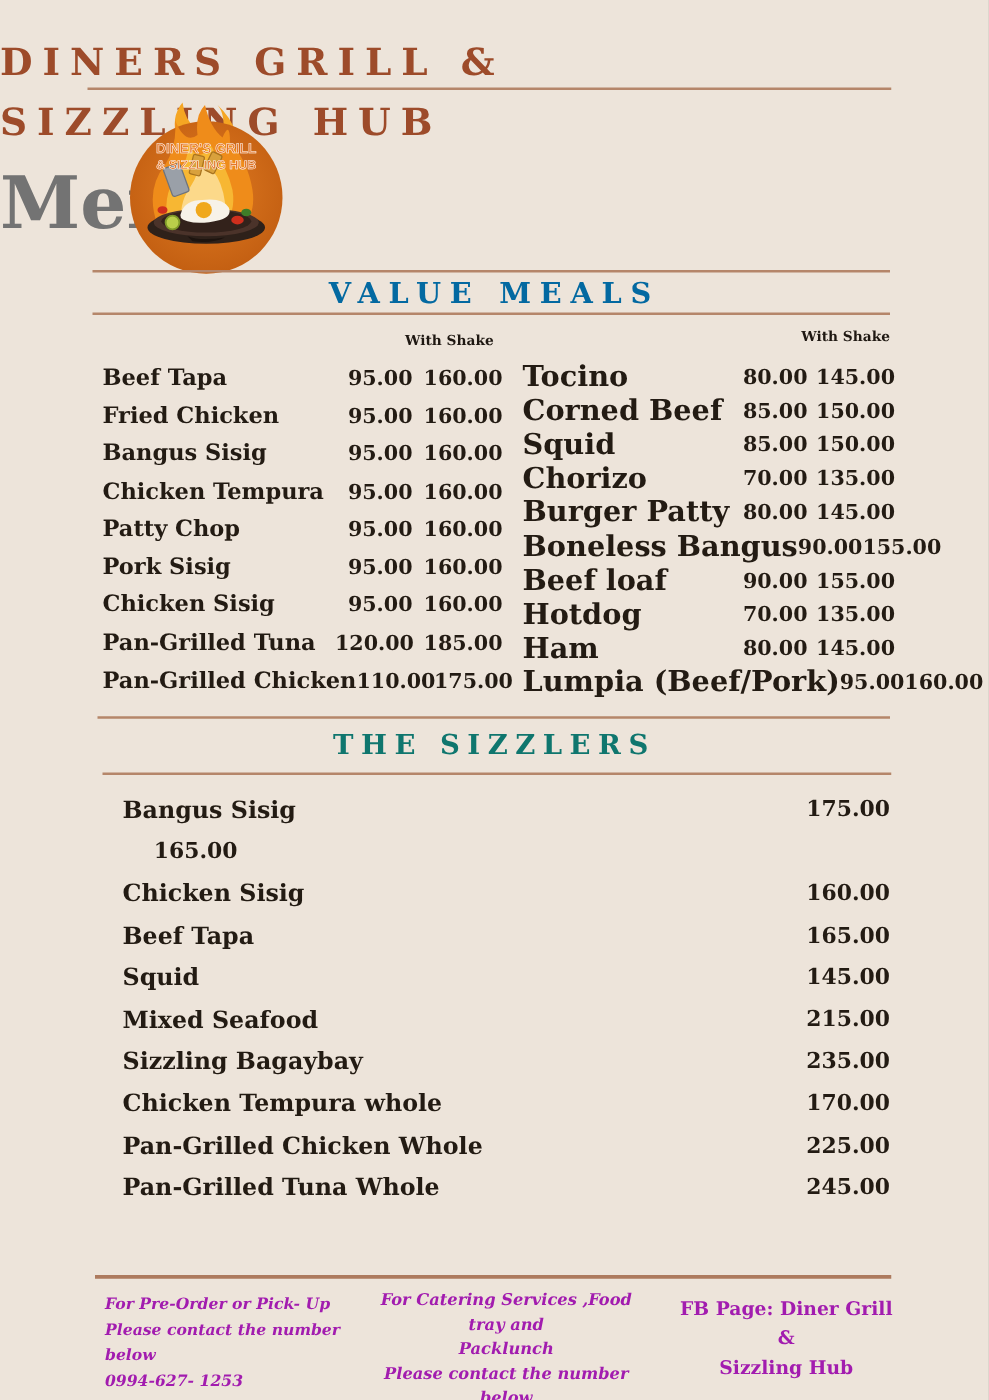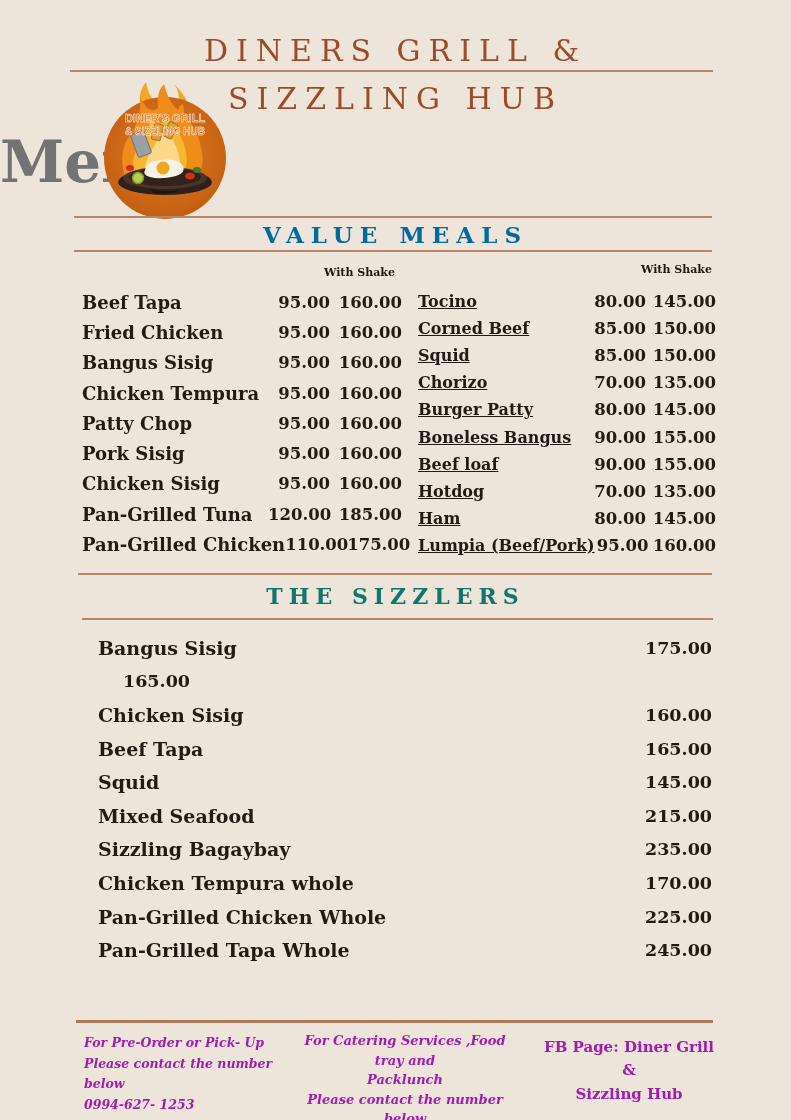--- a/index.html
+++ b/index.html
@@ -5,22 +5,22 @@
   html,body { margin:0; padding:0; background:#c9c2ba; }
   .page {
     position:relative; width:791px; height:1120px; margin:0 auto;
     background:#ede4da; overflow:hidden;
     font-family:"DejaVu Serif","Liberation Serif",serif;
     color:#231b13;
   }
   .hline { position:absolute; height:2px; background:#b5866a; }
   .hline.thick { height:3px; background:#ad7a5e; }
 
-  .brand { position:absolute; left:0; width:100%; text-align:center;
-    font-size:30px; letter-spacing:8px; font-weight:400; color:#9d4b2a; }
+  .brand { position:absolute; left:0; width:100%; 
+    font-size:30px; letter-spacing:8px; font-weight:700; color:#9d4b2a; }
   .brand1 { top:33px; }
   .brand2 { top:81px; }
   .menu-title { position:absolute; top:128px; left:0; width:100%; text-align:left;
     font-size:58px; font-weight:700; color:#737373; }
 
   .logo { position:absolute; left:90px; top:80px; width:150px; height:140px; }
   .logo svg { width:100%; height:100%; font-family:"Liberation Sans",sans-serif; }
 
   .section-h { position:absolute; left:0; width:100%; text-align:center; font-weight:700; }
   .vm-h { top:221px; font-size:23px; letter-spacing:7px; color:#0369a1; }
@@ -30,21 +30,21 @@
   .ws-left { left:324px; top:266px; }
   .ws-right { left:641px; top:263px; }
 
   .vm-col { position:absolute; display:flex; flex-direction:column; }
   .vm-left { left:82px; top:287px; width:320px; }
   .vm-right { left:418px; top:288px; width:298px; }
   .vm-row { display:flex; align-items:center; }
   .vm-left .vm-row { height:30.3px; }
   .vm-right .vm-row { height:27.1px; }
   .vm-name { flex:1; font-size:18px; font-weight:700; white-space:nowrap; }
-  .vm-right .vm-name { font-size:16px;text-decoration:underline; }
+  .vm-right .vm-name { font-size:23px; }
   .vm-p1 { width:62px; text-align:right; font-size:16.5px; font-weight:700; }
   .vm-p2 { width:72px; text-align:right; font-size:16.5px; font-weight:700; }
   .vm-right .vm-p1 { width:56px; }
   .vm-right .vm-p2 { width:70px; }
 
   .sz-list { position:absolute; left:98px; top:631px; width:614px; display:flex; flex-direction:column; }
   .sz-row { height:33.6px; display:flex; align-items:center; }
   .sz-name { flex:1; font-size:19px; font-weight:700; white-space:nowrap; }
   .sz-price { width:92px; text-align:right; font-size:17.5px; font-weight:700; }
 
@@ -241,21 +241,21 @@
       </div>
     <div class="sz-row">
         <span class="sz-name">Chicken Tempura whole</span>
         <span class="sz-price">170.00</span>
       </div>
     <div class="sz-row">
         <span class="sz-name">Pan-Grilled Chicken Whole</span>
         <span class="sz-price">225.00</span>
       </div>
     <div class="sz-row">
-        <span class="sz-name">Pan-Grilled Tapa Whole</span>
+        <span class="sz-name">Pan-Grilled Tuna Whole</span>
         <span class="sz-price">245.00</span>
       </div>
   </div>
 
   <div class="hline thick" style="left:76px; top:1020px; width:637px;"></div>
 
   <div class="ft-block ft-left">
     <div>For Pre-Order or Pick- Up</div>
     <div>Please contact the number below</div>
     <div>0994-627- 1253</div>

